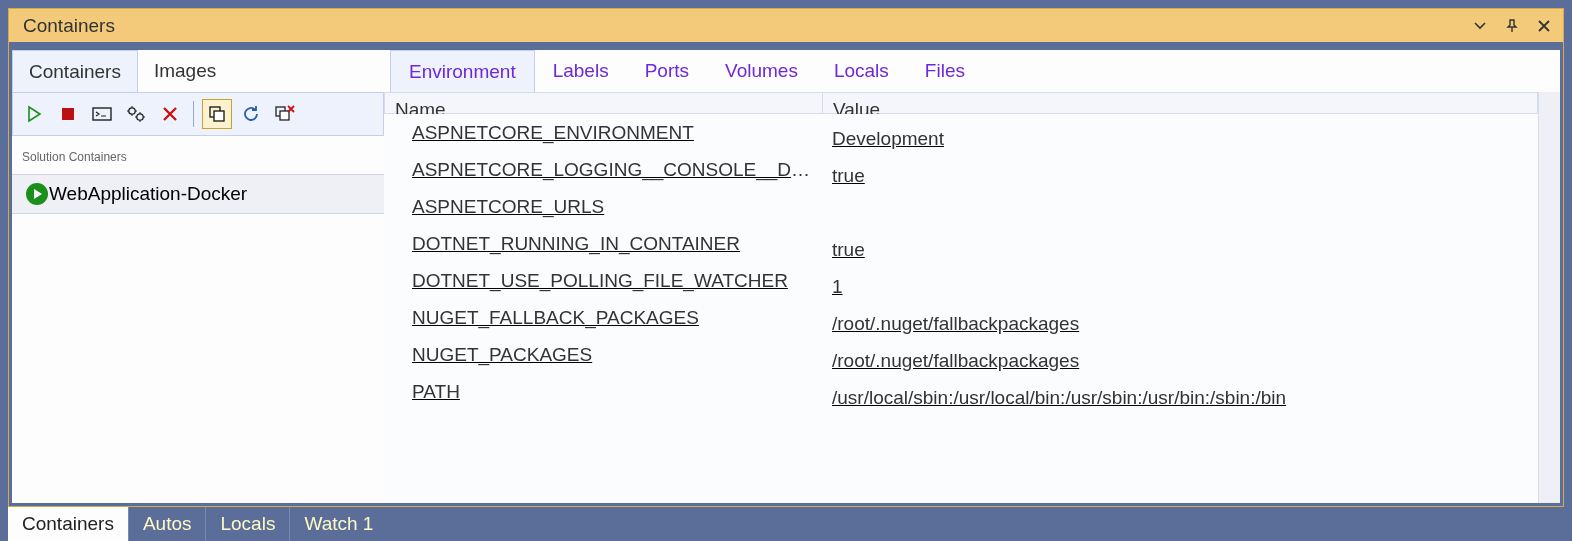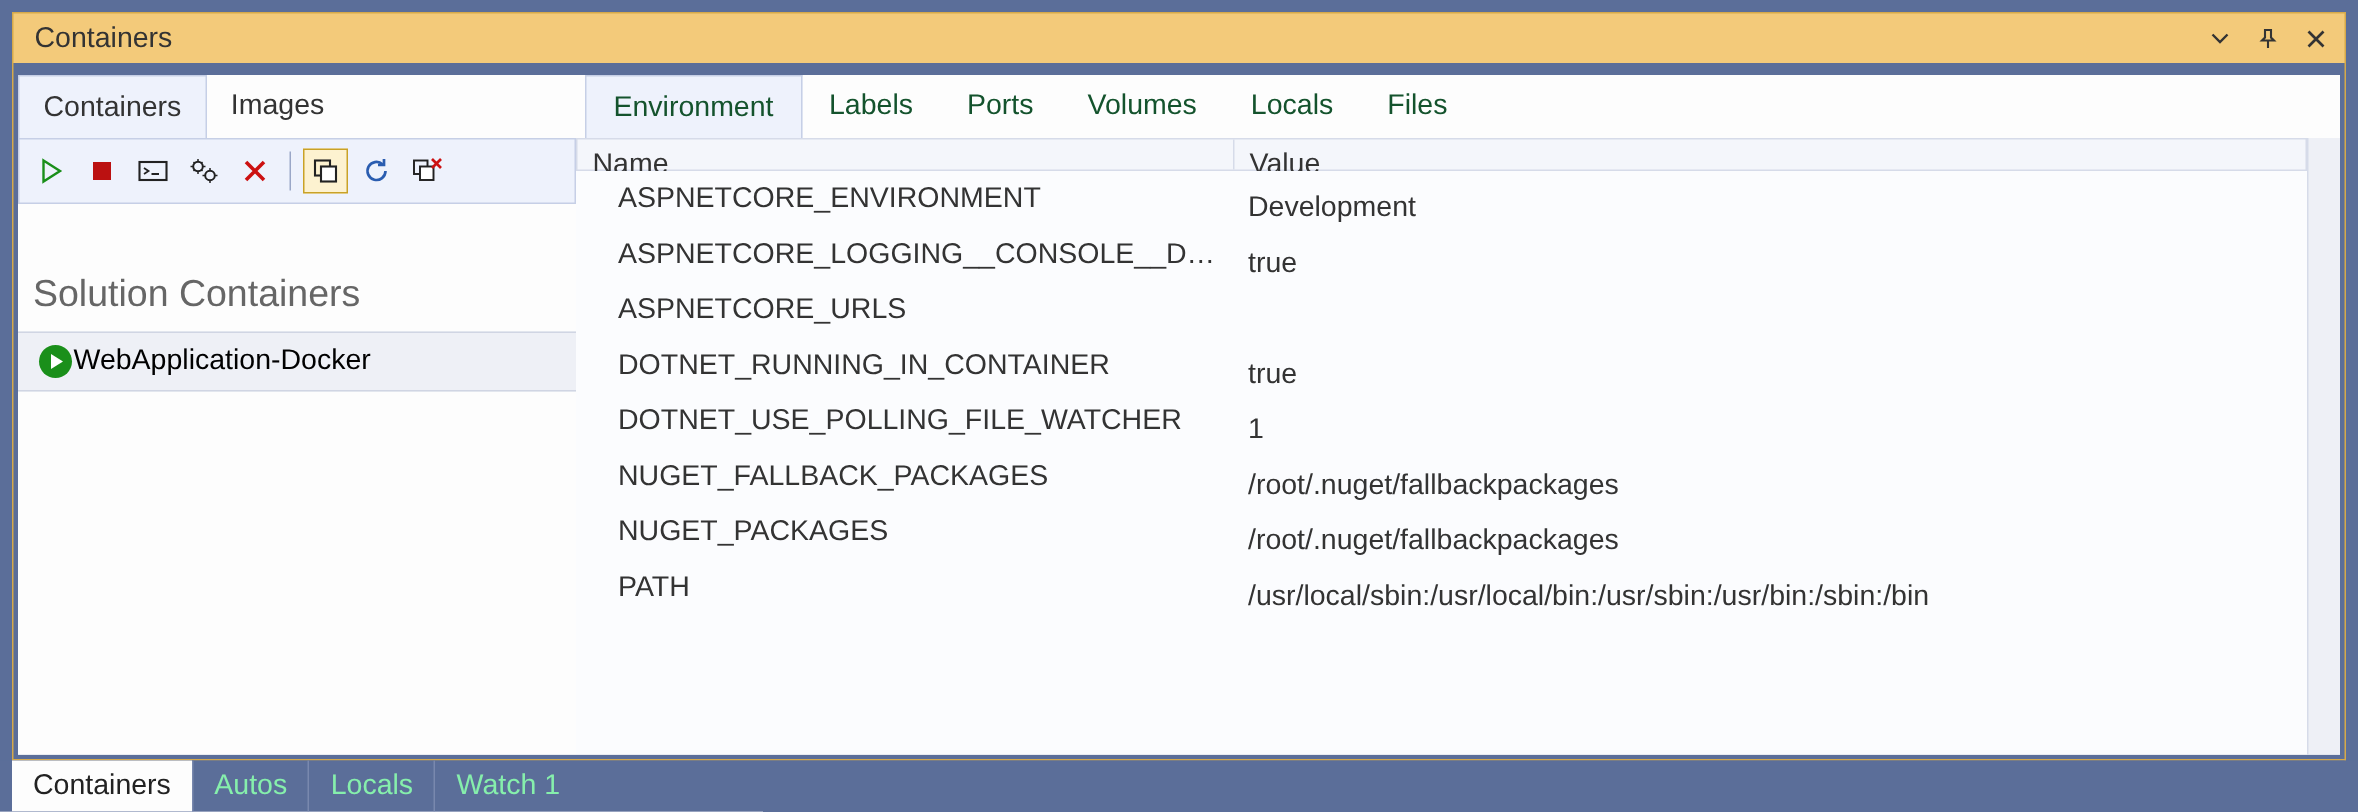--- a/index.html
+++ b/index.html
@@ -43,53 +43,53 @@
   .left-tab.active { background:#eef2fc; border:1px solid #c6cfe6; border-bottom:none; }
   .toolbar {
     height: 44px; background:#eef2fc; border:1px solid #c6cfe6;
     display:flex; align-items:center; padding: 0 6px; gap:4px;
   }
   .tbtn { width:30px; height:30px; display:flex; align-items:center; justify-content:center; cursor:pointer; border:1px solid transparent; }
   .tbtn.selected { border:1px solid #c9a227; background:#fdf2d0; }
   .tsep { width:1px; height:26px; background:#9aa7c7; margin:0 4px; }
 
   .left-body { flex:1; background:#fdfdfd; padding-top:6px; }
-  .group-header { color:#666; padding: 8px 10px 10px 10px; font-size:25px;margin-top:32px; }
+  .group-header { color:#666; padding: 8px 10px 10px 10px; font-size:12px; }
   .solution-item {
     display:flex; align-items:center; gap:1px; padding: 8px 10px 8px 14px;
     background:#eef0f6; border-top:1px solid #d0d5e3; border-bottom:1px solid #d0d5e3;
     cursor:pointer;
   }
   .solution-item .play-circ {
     width:22px; height:22px; border-radius:50%; background:#1a8f1a; display:flex;
     align-items:center; justify-content:center;
   }
   .solution-item .play-circ::after { content:""; border-left:8px solid #fff; border-top:5px solid transparent; border-bottom:5px solid transparent; margin-left:2px;}
 
   
   .right-pane { flex:1; display:flex; flex-direction:column; background:#fdfdfd; }
   .right-tabs { display:flex; height:42px; align-items:stretch; padding-left:6px; gap:0; }
-  .right-tab { padding: 8px 18px; color:#14532d; cursor:pointer; display:flex; align-items:center; }
+  .right-tab { padding: 8px 18px; color:#6d28d9; cursor:pointer; display:flex; align-items:center; }
   .right-tab.active { background:#eef2fc; border:1px solid #c6cfe6; border-bottom:none; }
 
   .grid-head { display:flex; height:22px; background:#f4f6fb; border:1px solid #d6dbe9; }
   .col-name { width: 438px; padding: 6px 10px; border-right:1px solid #d6dbe9; color:#333; }
   .col-value { flex:1; padding: 6px 10px; color:#333; }
   .grid-body { flex:1; background:#fbfcfe; overflow:hidden; }
-  .row { display:flex; height:37px; align-items:center; }
+  .row { display:flex; height:37px; align-items:center;text-decoration:underline; }
   .cell-name { width: 438px; padding: 0 10px 0 28px; color:#333; white-space:nowrap; overflow:hidden; text-overflow:ellipsis; }
   .cell-value { flex:1; padding: 0 10px; color:#333; white-space:nowrap; overflow:hidden; text-overflow:ellipsis;margin-top:12px; }
   .right-scroll { width: 22px; background:#eef0f6; border-left:1px solid #d6dbe9; }
 
   
   .dock {
     height: 34px; background:#5b6e99; display:flex; align-items:stretch;
     padding-left: 8px;
   }
-  .dock-tab { padding: 5px 14px; color:#86efac; cursor:pointer; display:flex; align-items:center; font-size:19px; }
+  .dock-tab { padding: 5px 14px; color:#fef9c3; cursor:pointer; display:flex; align-items:center; font-size:19px; }
   .dock-tab.active { background:#fdfdfd; color:#222; }
   .dock-tab:not(.active) { border-left:1px solid #7988ae; }
   .dock-tab:not(.active):first-of-type { border-left:none; }
 
   svg { display:block; }
 </style>
 </head>
 <body>
 
 <div class="frame">

